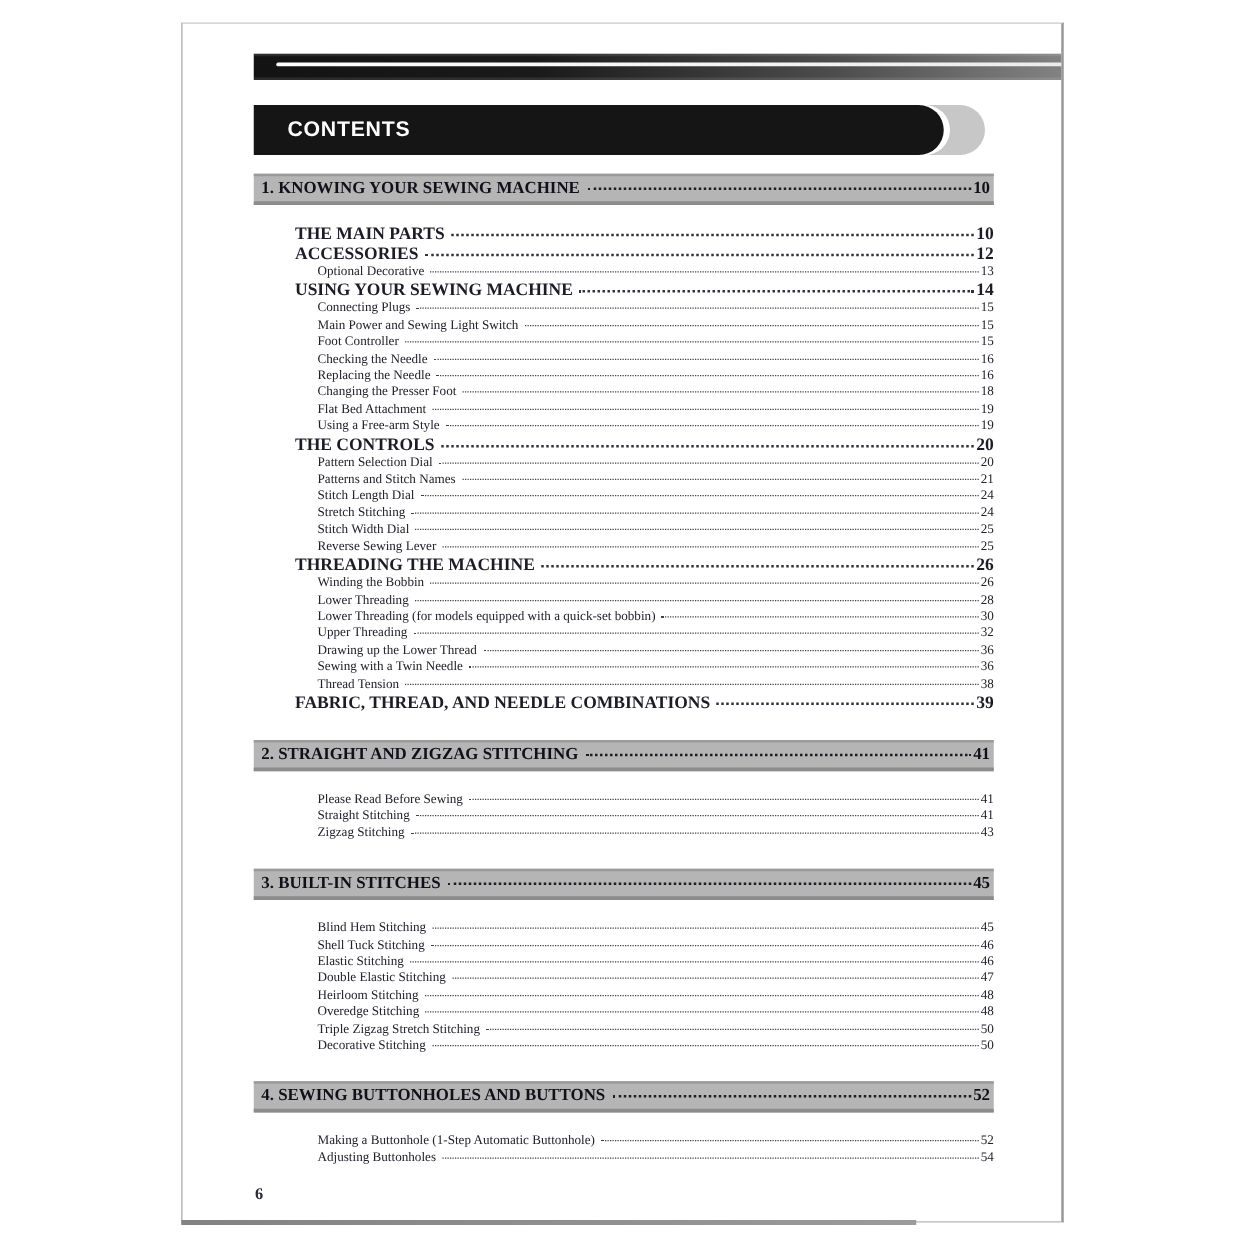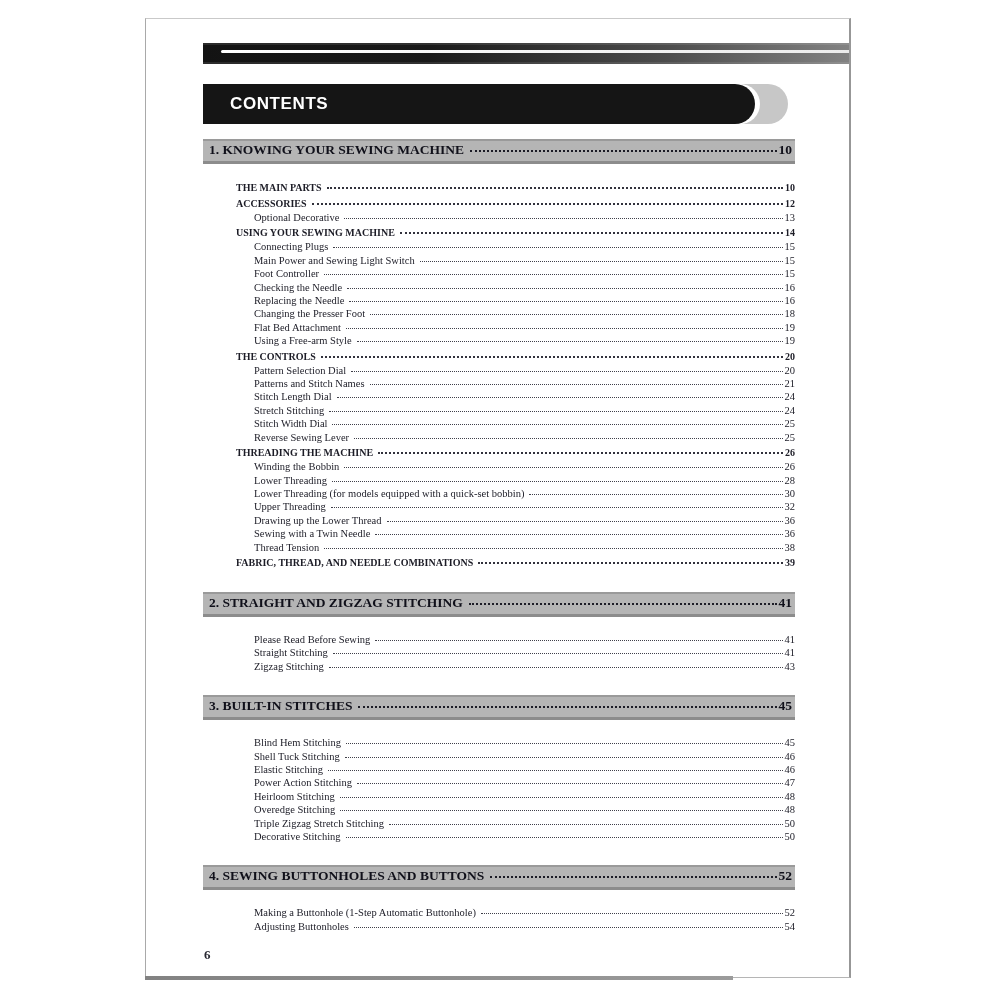--- a/index.html
+++ b/index.html
@@ -57,21 +57,21 @@
     background:var(--bar-bg,#b5b5b5);
     border-top:2px solid #9a9a9a; border-bottom:3px solid #8c8c8c;
     padding:1px 3px 1px 6px; height:25px;
     font-weight:bold; font-size:13.5px; color:#10101a;
     margin-bottom:16px;
   }
   .sec-bar + .row { margin-top:1px; }
   .sec-gap { margin-top:22px; }
 
   .row { display:flex; align-items:baseline; color:var(--text,#1c1c26); }
-  .row.l1 { padding-left:33px; font-weight:bold; font-size:10px; line-height:15px; margin-top:1px; }
+  .row.l1 { padding-left:33px; font-weight:bold; font-size:14px; line-height:15px; margin-top:1px; }
   .row.l2 { padding-left:51px; font-size:10.5px; line-height:13.4px; color:#22222c; }
 
   .lbl { white-space:nowrap; }
   .dots {
     flex:1; margin:0 2px 0 5px; transform:translateY(-2px);
     border-bottom:2px dotted #32323c;
   }
   .row.l2 .dots { border-bottom:1.5px dotted #40404a; }
   .sec-bar .dots { border-bottom:2.5px dotted #1c1c26; margin-left:6px; }
   .pg { white-space:nowrap; }
@@ -277,21 +277,21 @@
         <span class="lbl">Shell Tuck Stitching</span>
         <span class="dots"></span>
         <span class="pg">46</span>
       </div>
       <div class="row l2">
         <span class="lbl">Elastic Stitching</span>
         <span class="dots"></span>
         <span class="pg">46</span>
       </div>
       <div class="row l2">
-        <span class="lbl">Power Action Stitching</span>
+        <span class="lbl">Double Elastic Stitching</span>
         <span class="dots"></span>
         <span class="pg">47</span>
       </div>
       <div class="row l2">
         <span class="lbl">Heirloom Stitching</span>
         <span class="dots"></span>
         <span class="pg">48</span>
       </div>
       <div class="row l2">
         <span class="lbl">Overedge Stitching</span>

